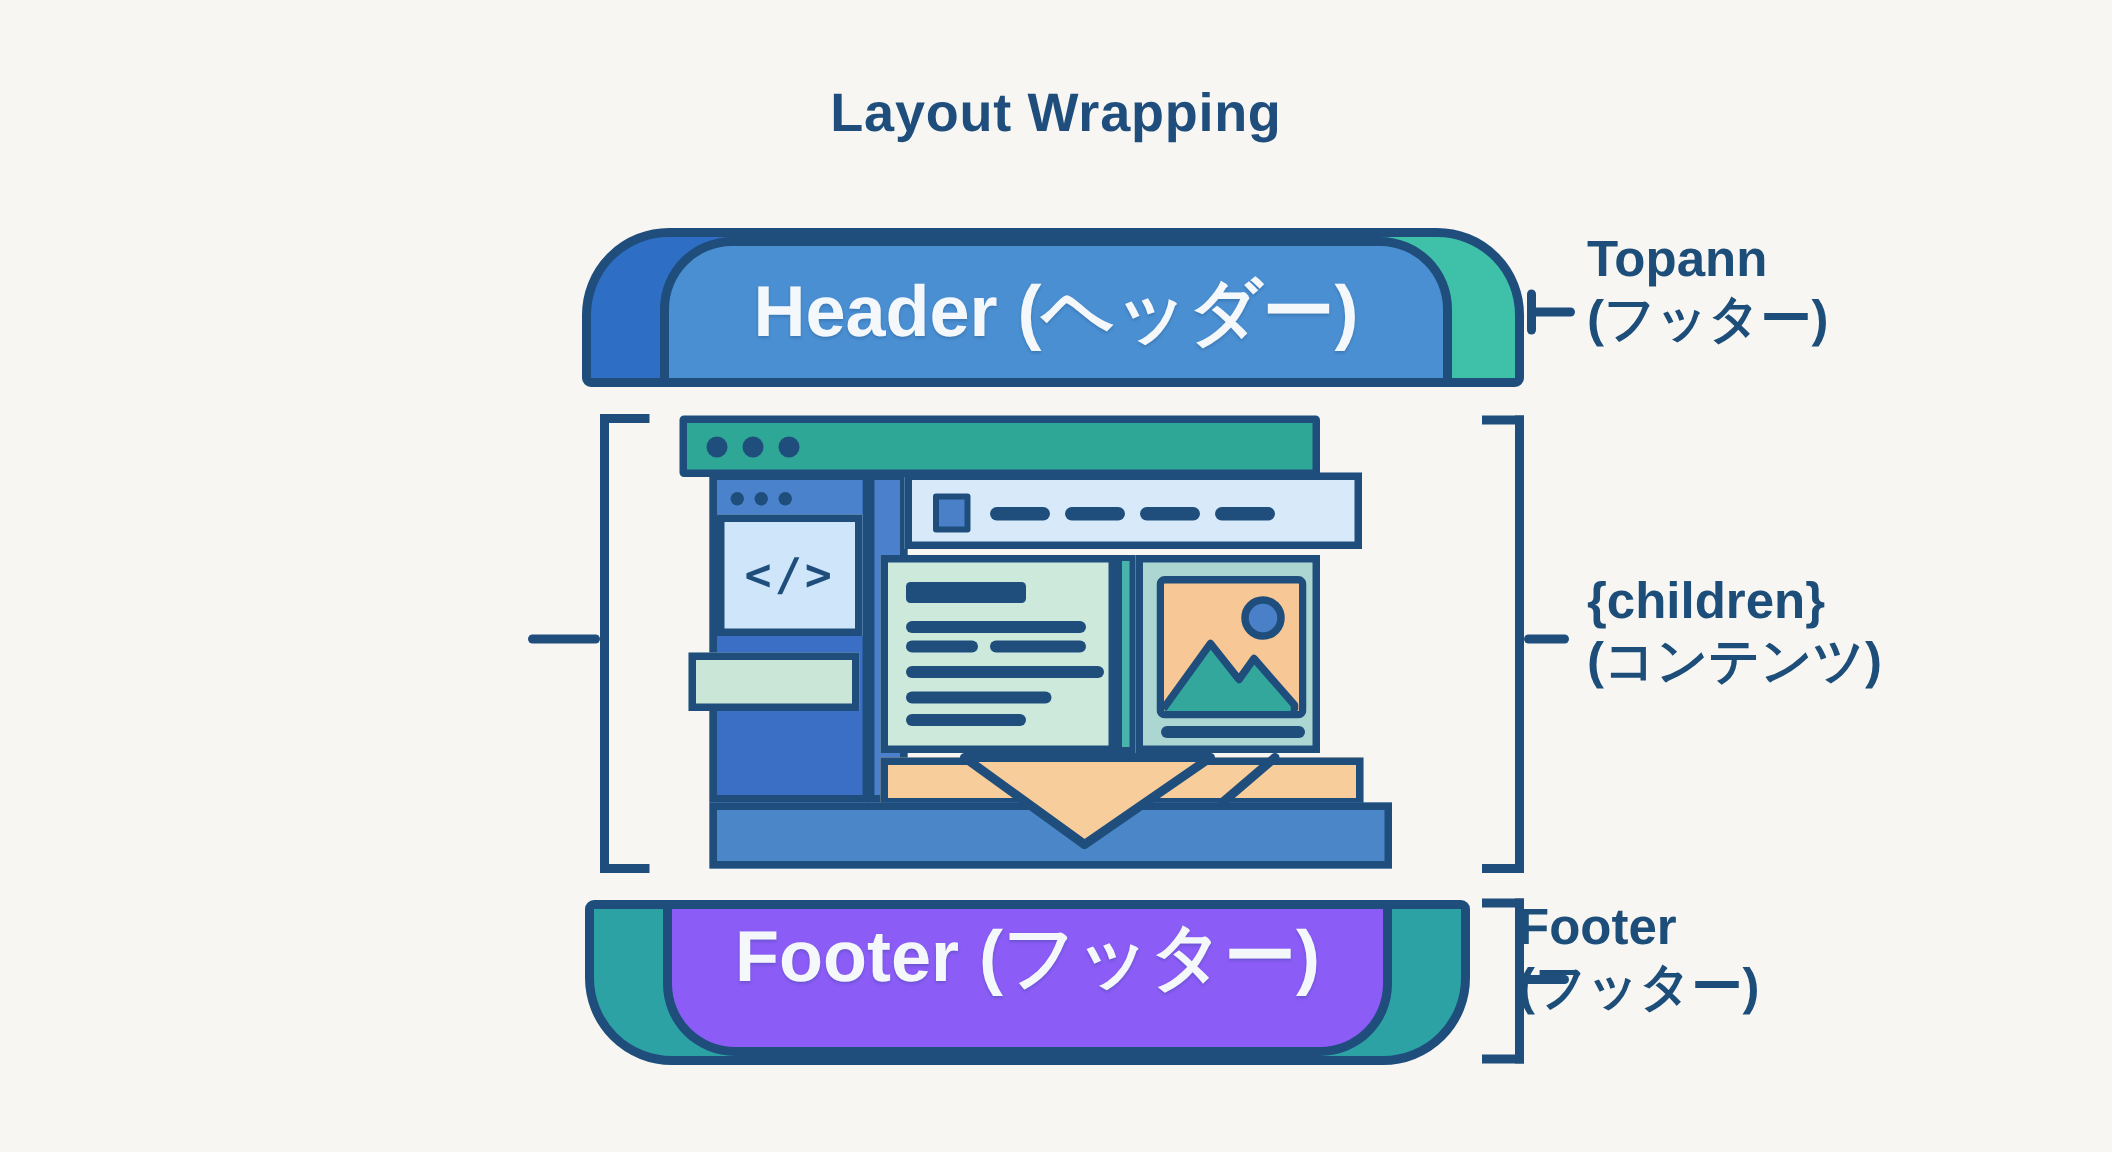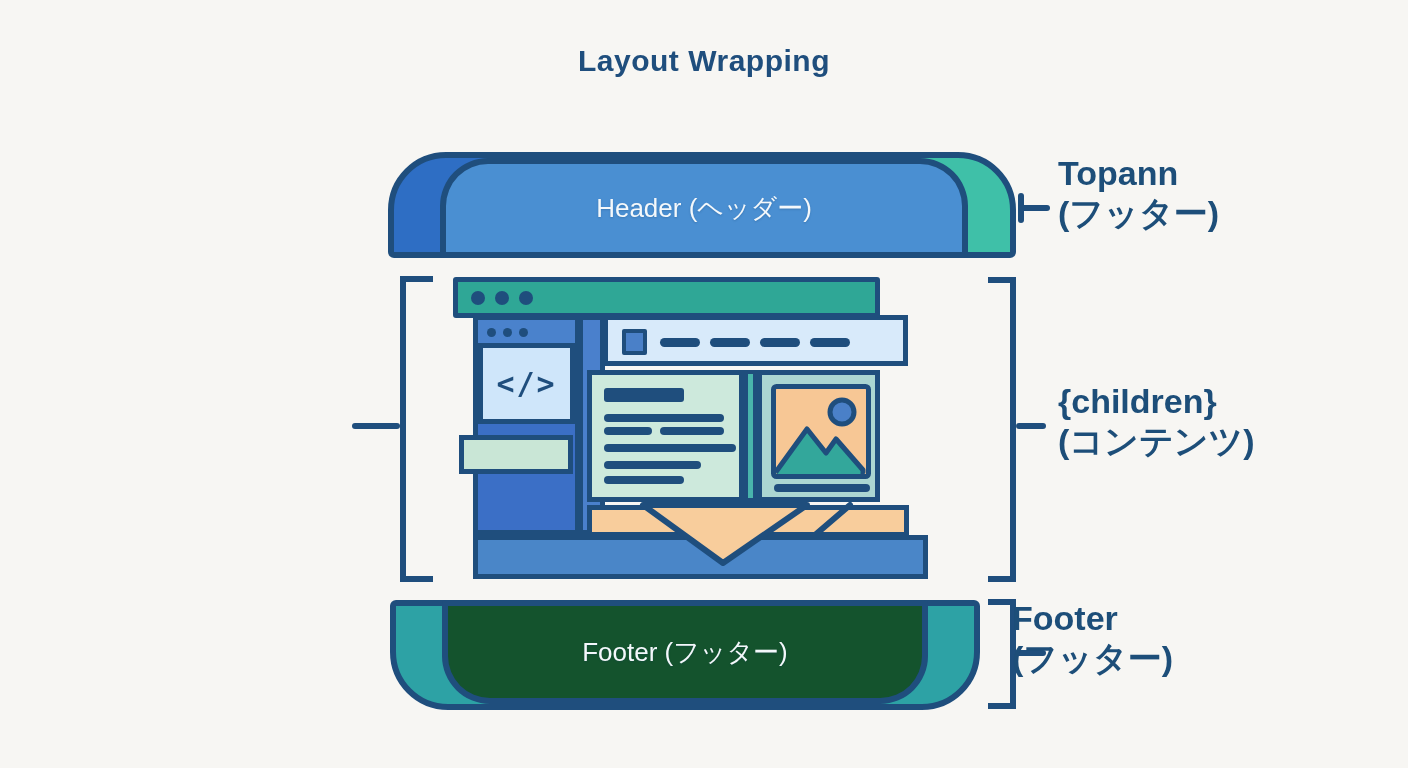--- a/index.html
+++ b/index.html
@@ -8,23 +8,23 @@
     width:1408px;height:768px;
     margin:0 auto;
     background:#f7f6f3;
     overflow:hidden;
     font-family:"Liberation Sans","DejaVu Sans",sans-serif;
   }
   .abs{position:absolute;}
 
   
   .page-title{
-    left:0;right:0;top:44px;
+    left:0;right:0;top:54px;
     text-align:center;
-    font-size:30px;font-weight:800;
+    font-size:36px;font-weight:800;
     color:#1f4e7d;
     letter-spacing:.5px;
   }
 
   
   .hbar{
     left:388px;top:152px;width:628px;height:106px;
     border:6px solid #1f4e7d;
     border-radius:58px 58px 6px 6px;
     background:linear-gradient(90deg,#2e6ec4 0 50%,#3fc0a8 50% 100%);
@@ -42,26 +42,26 @@
     left:390px;top:600px;width:590px;height:110px;
     border:6px solid #1f4e7d;
     border-radius:6px 6px 58px 58px;
     background:#2da2a5;
     box-sizing:border-box;
   }
   .fbar-inner{
     left:442px;top:600px;width:486px;height:104px;
     border:6px solid #1f4e7d;
     border-radius:4px 4px 48px 48px;
-    background:#14532d;
-    box-sizing:border-box;
-    display:flex;align-items:center;justify-content:center;
+    background:#8b5cf6;
+    box-sizing:border-box;
+    display:flex;align-items:flex-start;justify-content:center;
   }
   .bar-label{
-    color:#f4f8fb;font-size:26px;font-weight:400;
+    color:#f4f8fb;font-size:48px;font-weight:700;
     text-shadow:0 1px 2px rgba(20,60,100,.25);
     white-space:nowrap;
   }
 
   
   .ann{
     color:#1d4e79;font-weight:700;font-size:34px;line-height:1.18;
     white-space:nowrap;
   }
   .ann-topright{left:1058px;top:153px;}

